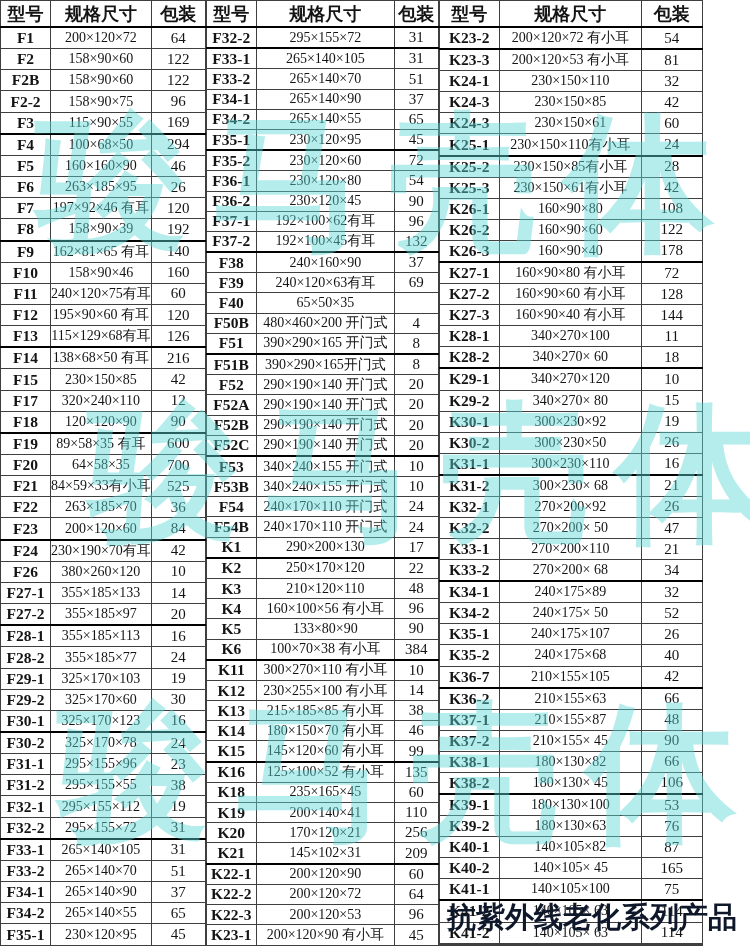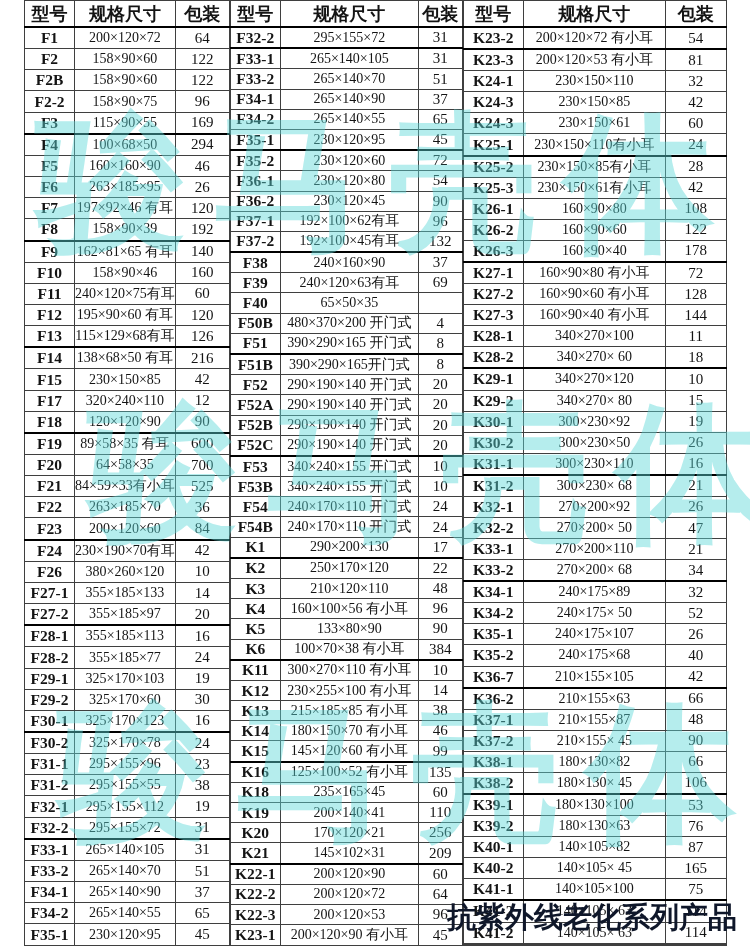--- a/index.html
+++ b/index.html
@@ -1,20 +1,20 @@
 <!DOCTYPE html>
 <html><head>
 <meta charset="utf-8">
 <style>
   html,body{margin:0;padding:0;}
   body{
     width:750px;height:946px;position:relative;background:#ffffff;
     font-family:"Liberation Serif", serif;overflow:hidden;
   }
-  .tables{display:flex;align-items:stretch;padding-left:24px;position:relative;z-index:1;}
+  .tables{display:flex;align-items:stretch;position:relative;z-index:1;}
   table{border-collapse:collapse;table-layout:fixed;height:946px;}
   th,td{
     border:1px solid #3f3f3f;text-align:center;padding:0;
     white-space:nowrap;overflow:hidden;color:#141414;
   }
   thead th{
     height:25px;font-size:18px;font-weight:bold;
     font-family:"Liberation Sans", sans-serif;
     border-bottom:2px solid #000;
   }
@@ -358,21 +358,21 @@
     <td class="spec">240×120×63有耳</td>
     <td class="pack">69</td>
   </tr>
         <tr>
     <td class="model">F40</td>
     <td class="spec">65×50×35</td>
     <td class="pack"></td>
   </tr>
         <tr>
     <td class="model">F50B</td>
-    <td class="spec">480×370×200 开门式</td>
+    <td class="spec">480×460×200 开门式</td>
     <td class="pack">4</td>
   </tr>
         <tr class="thick">
     <td class="model">F51</td>
     <td class="spec">390×290×165 开门式</td>
     <td class="pack">8</td>
   </tr>
         <tr>
     <td class="model">F51B</td>
     <td class="spec">390×290×165开门式</td>

